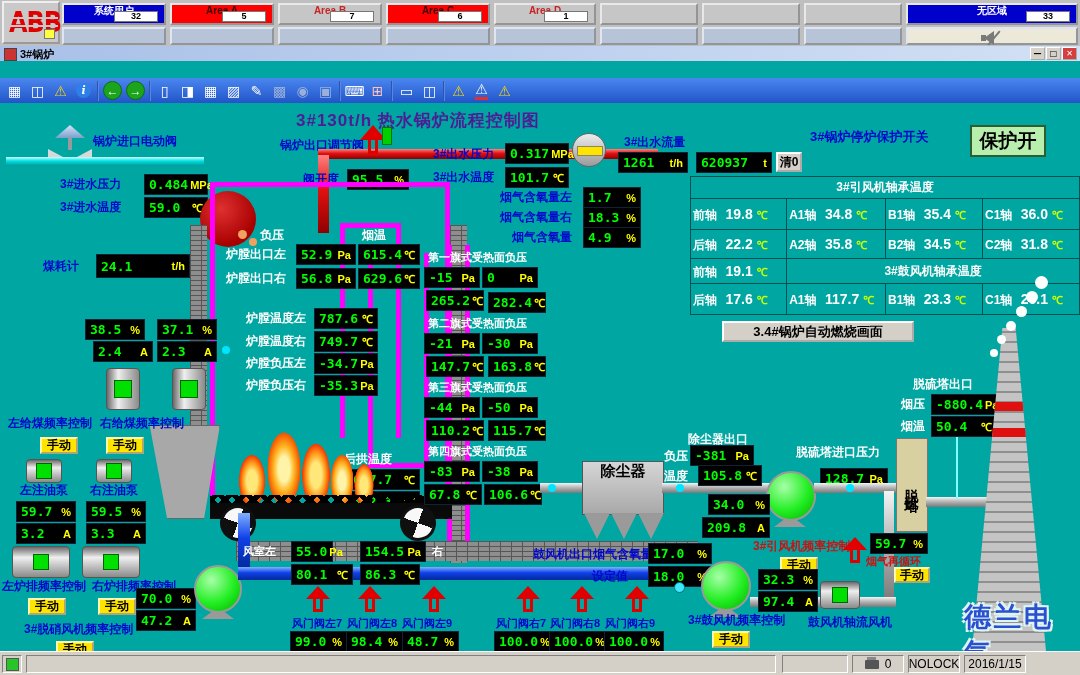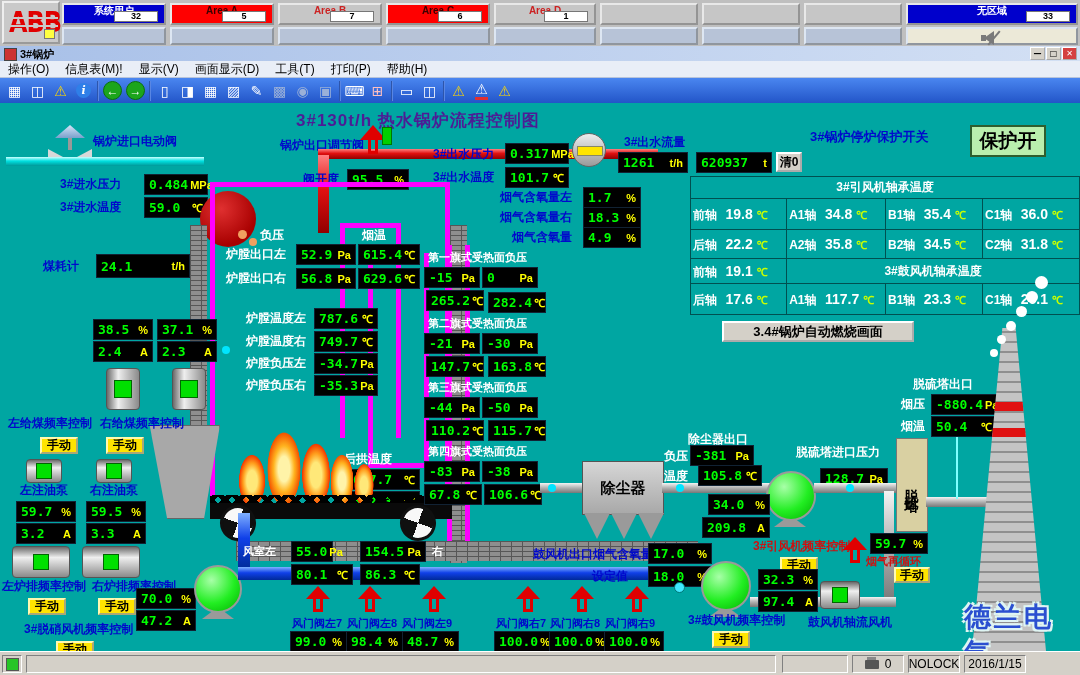--- a/index.html
+++ b/index.html
@@ -77,21 +77,21 @@
     radial-gradient(ellipse 11px 24px at 132px 64px,#ffe879 0 35%,#ff9d1c 65%,#f43b00 85%,transparent 88%);}
   #btable{position:absolute;left:690px;top:73px;border-collapse:collapse;table-layout:fixed;}
   #btable td,#btable th{border:1px solid #005050;padding:0 2px;white-space:nowrap;}
   #btable th{font:bold 12px "Liberation Sans",sans-serif;color:#fff;text-align:center;}
   #btable .bl{color:#fff;font:bold 12px "Liberation Sans",sans-serif;}
   #btable .bv{color:#fff;font:bold 14px "Liberation Sans",sans-serif;padding:0 4px;}
   #btable .bu{color:#c8ff00;font:bold 11px "Liberation Sans",sans-serif;}
   .graybtn{position:absolute;background:#d4d0c8;border:2px outset #fff;box-sizing:border-box;color:#000;display:flex;align-items:center;justify-content:center;cursor:pointer;}
   .protect-btn{position:absolute;left:970px;top:22px;width:76px;height:32px;background:#b9efae;border:2px solid #2e5e2e;box-sizing:border-box;color:#000;font:bold 19px "Liberation Sans",sans-serif;display:flex;align-items:center;justify-content:center;cursor:pointer;}
   .hopper{position:absolute;left:140px;top:322px;width:78px;height:92px;background:#a8a8a8;clip-path:polygon(12% 0,100% 0,80% 100%,34% 100%);border:1px solid #666;}
-  .dustbox{position:absolute;left:582px;top:358px;width:80px;height:52px;background:linear-gradient(#d6d6d6,#a8a8a8);border:1px solid #555;display:flex;align-items:center;justify-content:center;font:bold 15px "Liberation Sans",sans-serif;color:#000;}
+  .dustbox{position:absolute;left:582px;top:358px;width:80px;height:52px;background:linear-gradient(#d6d6d6,#a8a8a8);border:1px solid #555;display:flex;justify-content:center;font:bold 15px "Liberation Sans",sans-serif;color:#000;}
   .hop{position:absolute;top:410px;width:0;height:0;border-left:13px solid transparent;border-right:13px solid transparent;border-top:26px solid #9a9a9a;}
   .tower{position:absolute;left:896px;top:335px;width:30px;height:92px;background:#d9d0a2;border:1px solid #777;display:flex;align-items:center;justify-content:center;}
   .vtext{writing-mode:vertical-lr;text-orientation:upright;font:bold 14px "Liberation Sans",sans-serif;color:#000;letter-spacing:5px;}
   .chimney{position:absolute;left:972px;top:225px;width:74px;height:323px;clip-path:polygon(41% 0,59% 0,100% 100%,0 100%);background:repeating-linear-gradient(0deg,#c4c4c4 0 8px,#8f8f8f 8px 10px);}
   .band{position:absolute;background:#e01010;}
   .smoke{position:absolute;border-radius:50%;background:#fff;}
   .pumpc{position:absolute;width:34px;height:34px;border-radius:50%;background:linear-gradient(#ededed,#9a9a9a);border:1px solid #666;box-sizing:border-box;cursor:pointer;}
   .pumpc .yb{position:absolute;left:4px;top:12px;width:24px;height:8px;background:#ffe400;border:1px solid #886;}
   .dlan-brand{position:absolute;left:931px;top:447px;font:italic 900 44px "DejaVu Sans",sans-serif;color:#2a4fd0;letter-spacing:-2px;text-shadow:2px 2px 0 #dff5f3,-2px -2px 0 #dff5f3,2px -2px 0 #dff5f3,-2px 2px 0 #dff5f3;}
   .dlan-text{position:absolute;left:964px;top:496px;font:900 27px "Liberation Sans",sans-serif;color:#2a4fd0;letter-spacing:3px;text-shadow:2px 2px 0 #dff5f3,-2px -2px 0 #dff5f3,2px -2px 0 #dff5f3,-2px 2px 0 #dff5f3;}
@@ -168,29 +168,20 @@
   </div>
 
   <div id="titlebar">
     <div class="tb-ico"></div>
     <div class="tb-txt">3#锅炉</div>
     <div class="winbtn" style="left:1030px">—</div>
     <div class="winbtn" style="left:1046px">□</div>
     <div class="winbtn close" style="left:1062px">✕</div>
   </div>
 
-  <div id="menubar">
-    <span class="mi">操作(O)</span>
-    <span class="mi">信息表(M)!</span>
-    <span class="mi">显示(V)</span>
-    <span class="mi">画面显示(D)</span>
-    <span class="mi">工具(T)</span>
-    <span class="mi">打印(P)</span>
-    <span class="mi">帮助(H)</span>
-  </div>
 
   <div id="toolbar">
     <div class="tbi">▦</div>
     <div class="tbi">◫</div>
     <div class="tbi warn">⚠</div>
     <div class="tbi info">
         <span>i</span>
       </div>
     <div class="tbsep"></div>
     <div class="tbi circ">
@@ -475,21 +466,21 @@
       </div>
     <div class="d" style="left:424px;top:381px;width:58px">
         <span class="v">67.8</span>
         <span class="u">℃</span>
       </div>
     <div class="d" style="left:484px;top:381px;width:58px">
         <span class="v">106.6</span>
         <span class="u">℃</span>
       </div>
 
-    <div class="d" style="left:93px;top:216px;width:60px">
+    <div class="d" style="left:85px;top:216px;width:60px">
         <span class="v">38.5</span>
         <span class="u">%</span>
       </div>
     <div class="d" style="left:93px;top:238px;width:60px">
         <span class="v">2.4</span>
         <span class="u">A</span>
       </div>
     <div class="d" style="left:157px;top:216px;width:60px">
         <span class="v">37.1</span>
         <span class="u">%</span>

